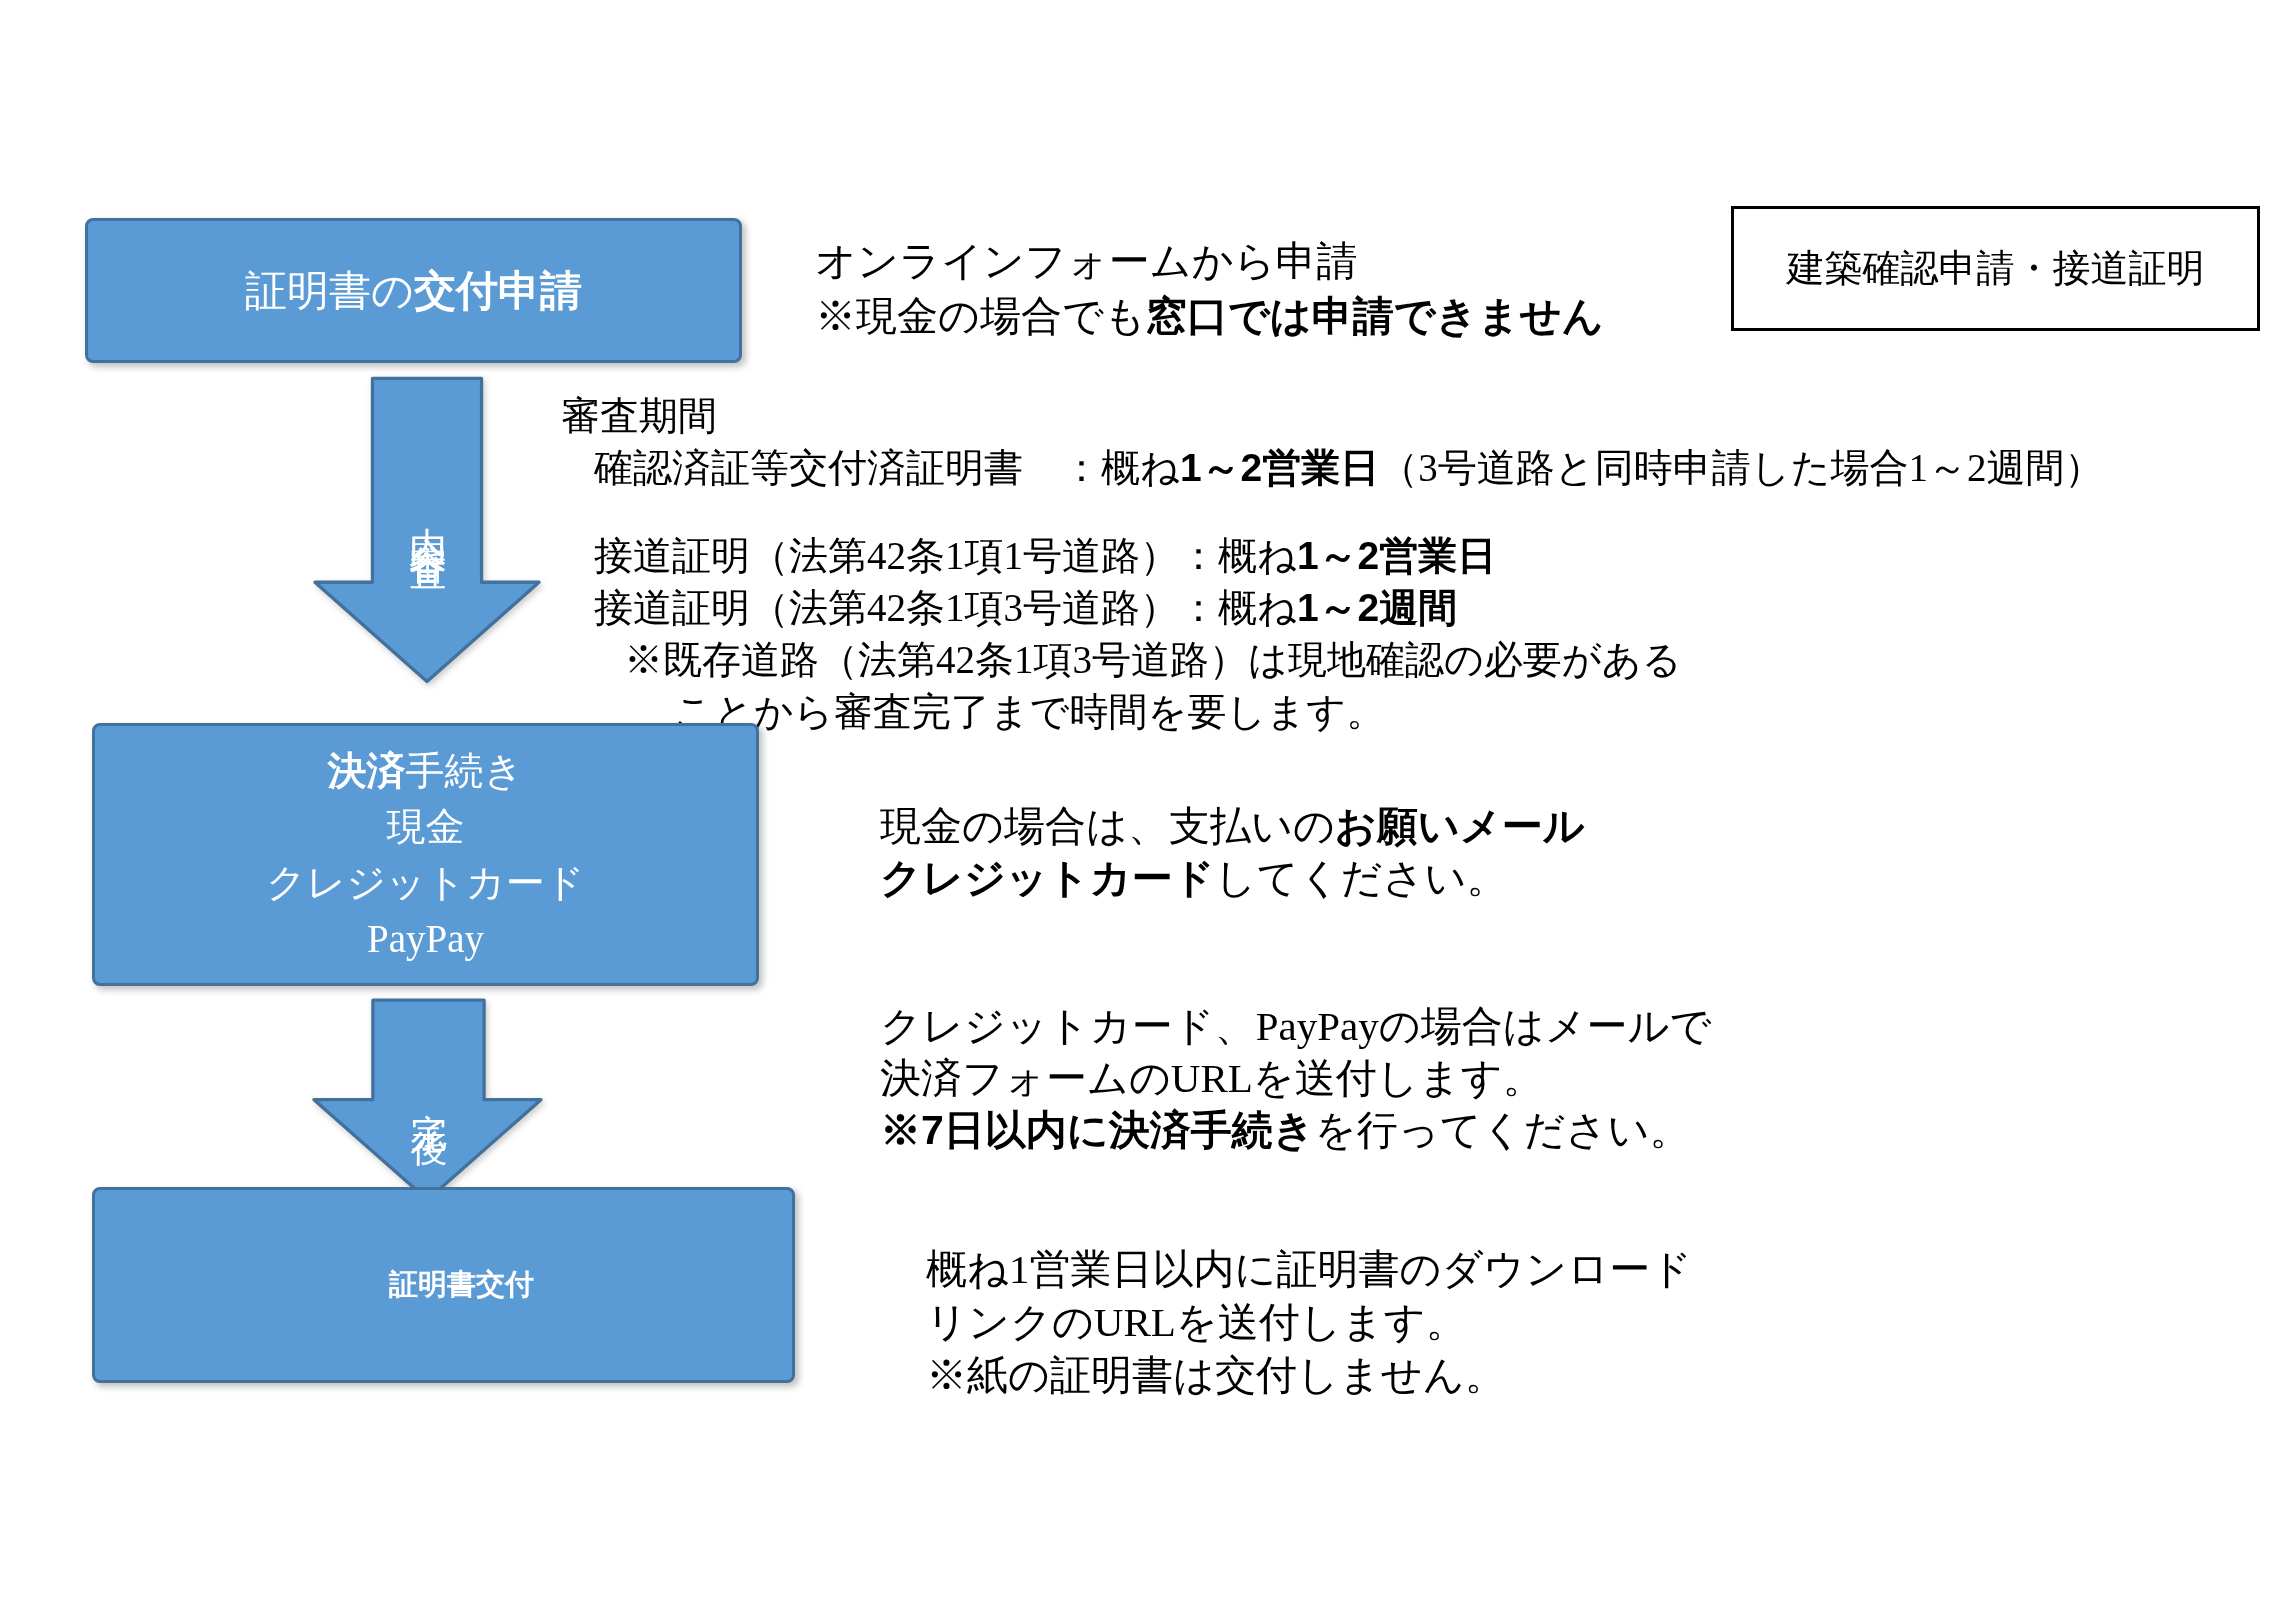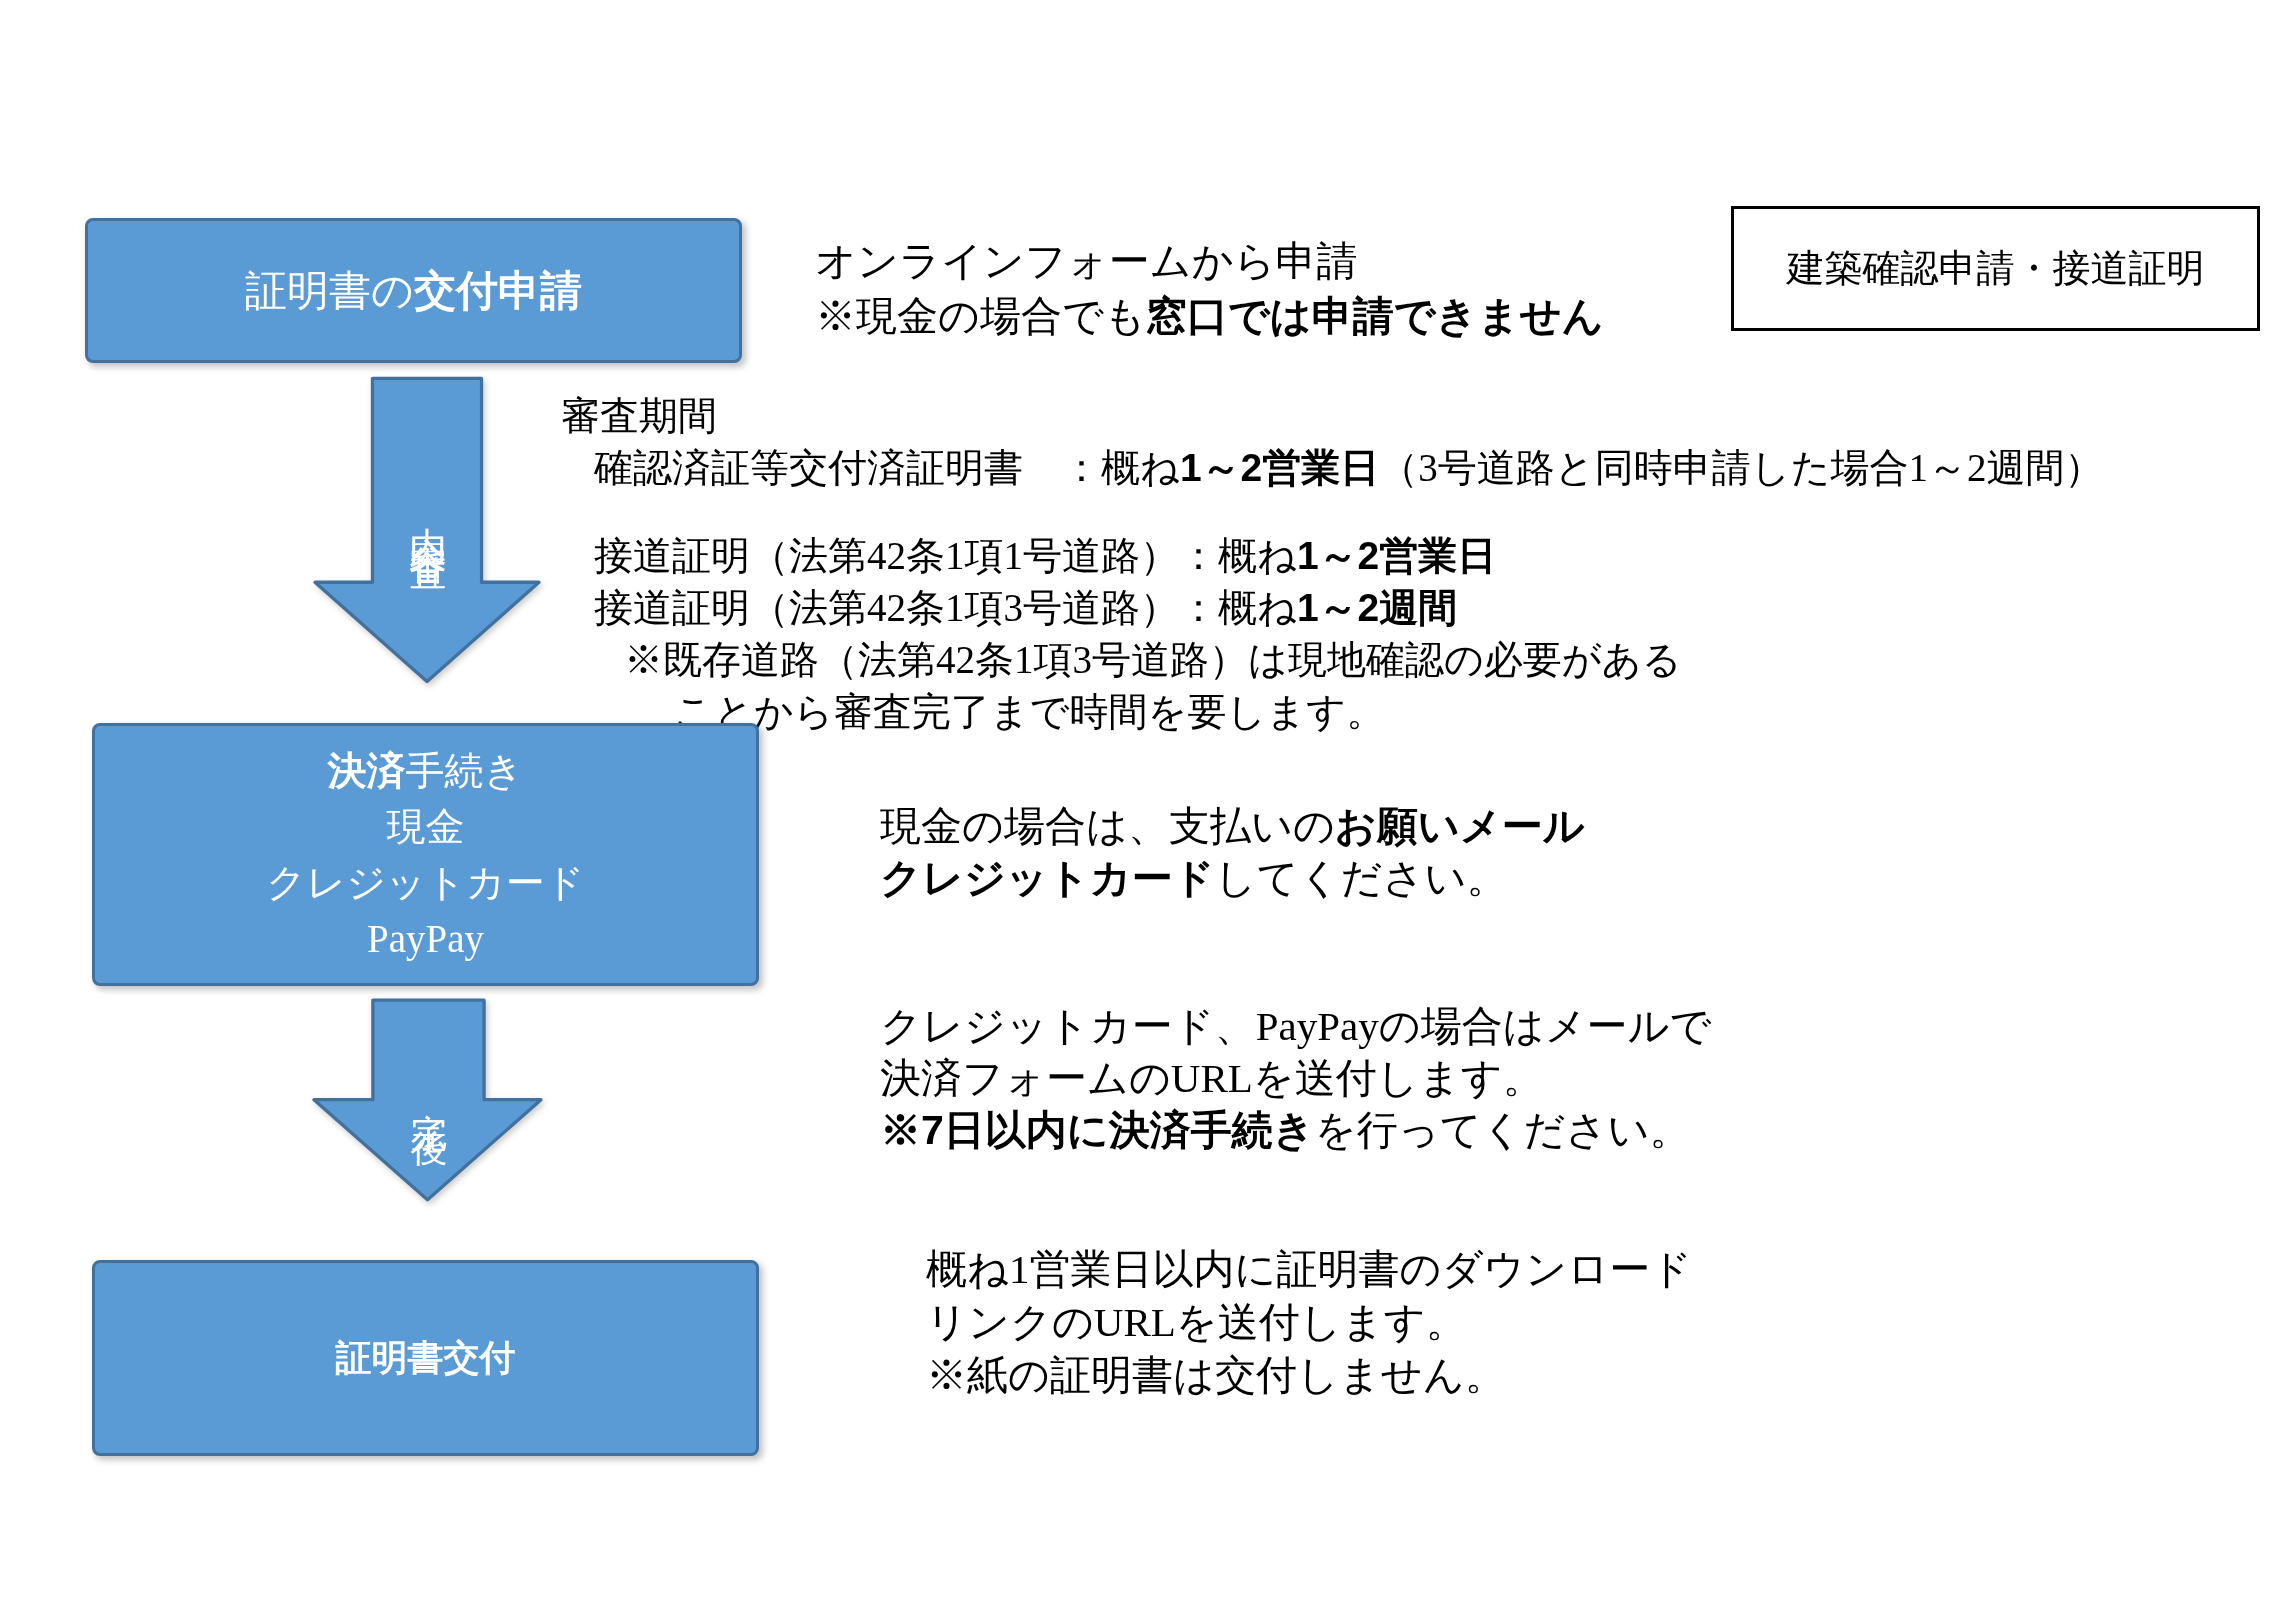--- a/index.html
+++ b/index.html
@@ -19,21 +19,21 @@
     border-radius:8px;
     box-shadow:3.3px 3.9px 5.9px rgba(125,125,125,0.45);
     display:flex;align-items:center;justify-content:center;
     color:#ffffff;
     text-align:center;
   }
   .stepbox .box-lines{display:flex;flex-direction:column;align-items:center;}
   .box1{left:85px;top:218px;width:651px;height:139px;font-size:42px;}
   .box2{left:92px;top:723px;width:661px;height:257px;font-size:39px;}
   .box2 .box-line{line-height:56px;}
-  .box3{left:92px;top:1260px;width:661px;height:190px;font-size:36px;}
+  .box3{left:92px;top:1187px;width:661px;height:190px;font-size:29px;padding-left:36px;}
   
   .gb{font-family:"Liberation Sans",sans-serif;font-weight:700;}
   
   .note{position:absolute;font-size:41px;}
   .note .line{line-height:55px;white-space:nowrap;}
   .note1{left:815px;top:234px;}
   .review{left:561px;top:390px;font-size:39px;}
   .review .line{line-height:52px;white-space:nowrap;}
   .note2{left:880px;top:800px;}
   .note2 .line{line-height:52px;}

